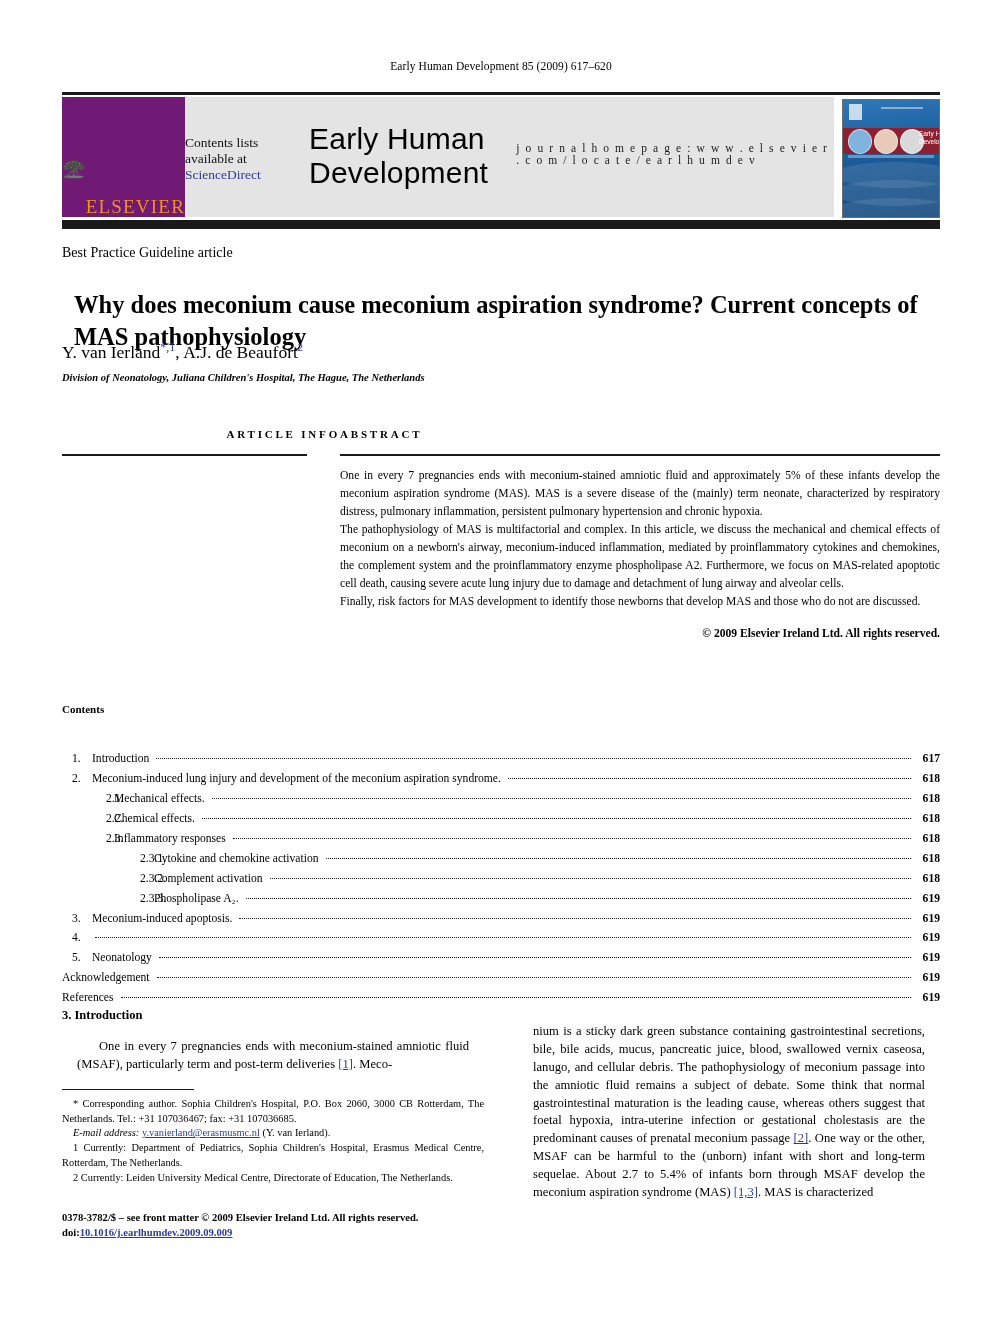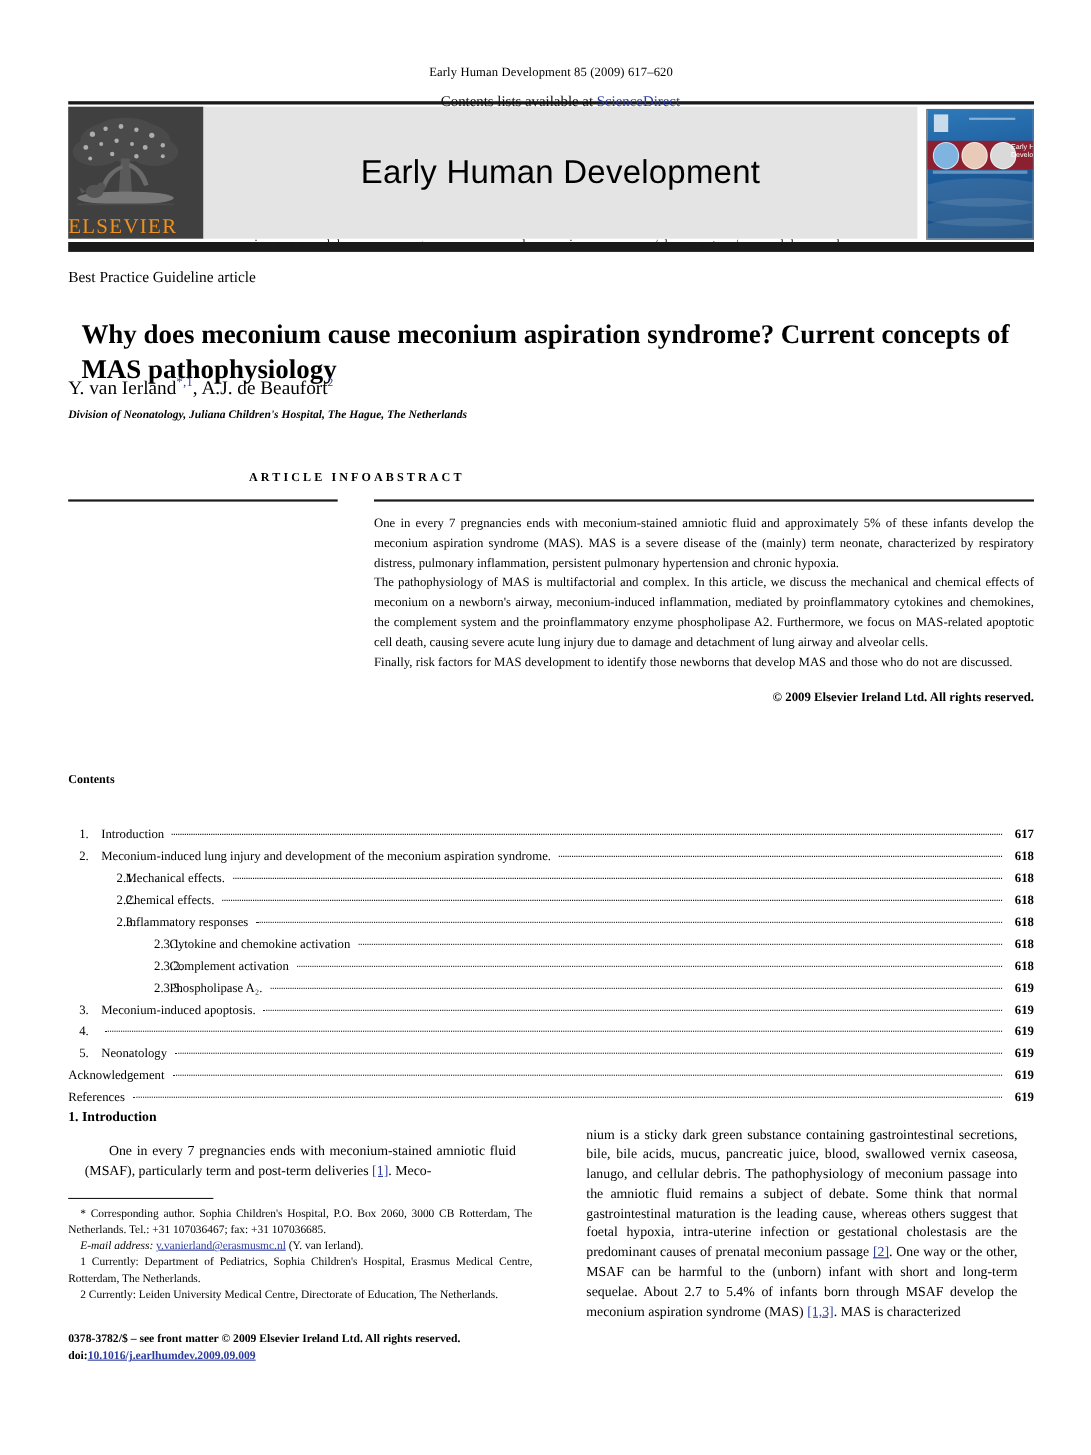--- a/index.html
+++ b/index.html
@@ -48,48 +48,45 @@
   .masthead-body {
     display: flex;
     align-items: stretch;
     height: 120px;
     margin-top: 2px;
   }
   .elsevier-logo {
     width: 123px;
     flex: 0 0 123px;
     display: flex;
-    flex-direction: column;
-    align-items: flex-start;
+    align-items: flex-end;
     justify-content: flex-end;
-    background: #404040;
+    background: #701a75;
     padding-bottom: 1px;
     box-sizing: border-box;
   }
   .elsevier-tree {
     width: 104px;
     height: 92px;
   }
   .elsevier-word {
     font-family: "Liberation Serif", serif;
     font-size: 19px;
     letter-spacing: 1.2px;
     color: #f0901e;
     line-height: 1;
     margin-top: 1px;
   }
   .journal-band {
     flex: 1 1 auto;
     background: #e4e4e4;
     display: flex;
-    flex-direction: column;
     align-items: center;
     justify-content: center;
     position: relative;
-    gap: 24px;
   }
   .contents-avail {
     font-size: 13.5px;
     margin-top: 4px;
     color: #111;
   }
   .contents-avail a {
     color: #2b3b9e;
     text-decoration: none;
   }
@@ -576,21 +573,21 @@
           <span class="toc-lbl">References</span>
           <span class="toc-dots"></span>
           <span class="toc-page">619</span>
         </div>
       </div>
   </div>
 
   <div class="body-cols">
 
     <div class="col">
-      <div class="sec-head">1. Introduction</div>
+      <div class="sec-head">3. Introduction</div>
       <p class="body-para"><span>One in every 7 pregnancies ends with meconium-stained amniotic fluid (MSAF), particularly term and post-term deliveries </span><a class="ref-link" href="#">[1]</a><span>. Meco-</span></p>
 
       <div class="footnote-rule"></div>
       <div class="footnotes">
         <p class="fn-indent">* Corresponding author. Sophia Children's Hospital, P.O. Box 2060, 3000 CB Rotterdam, The Netherlands. Tel.: +31 107036467; fax: +31 107036685.</p>
         <p class="fn-indent"><span class="fn-email-label">E-mail address:</span> <a class="fn-email" href="#">y.vanierland@erasmusmc.nl</a> <span>(Y. van Ierland).</span></p>
         <p class="fn-indent">1 Currently: Department of Pediatrics, Sophia Children's Hospital, Erasmus Medical Centre, Rotterdam, The Netherlands.</p>
         <p class="fn-indent">2 Currently: Leiden University Medical Centre, Directorate of Education, The Netherlands.</p>
       </div>
     </div>

